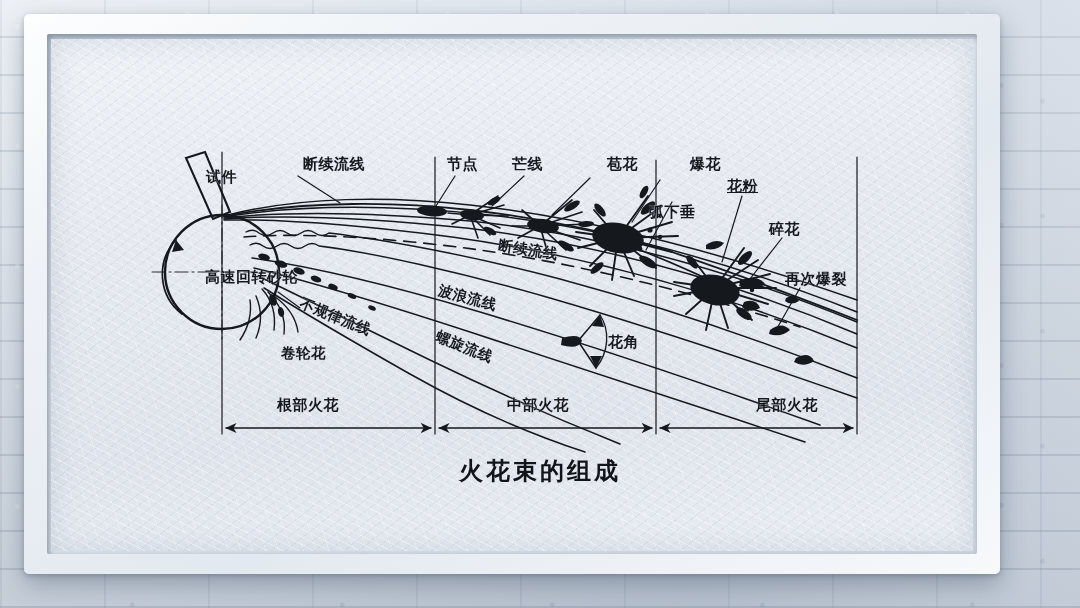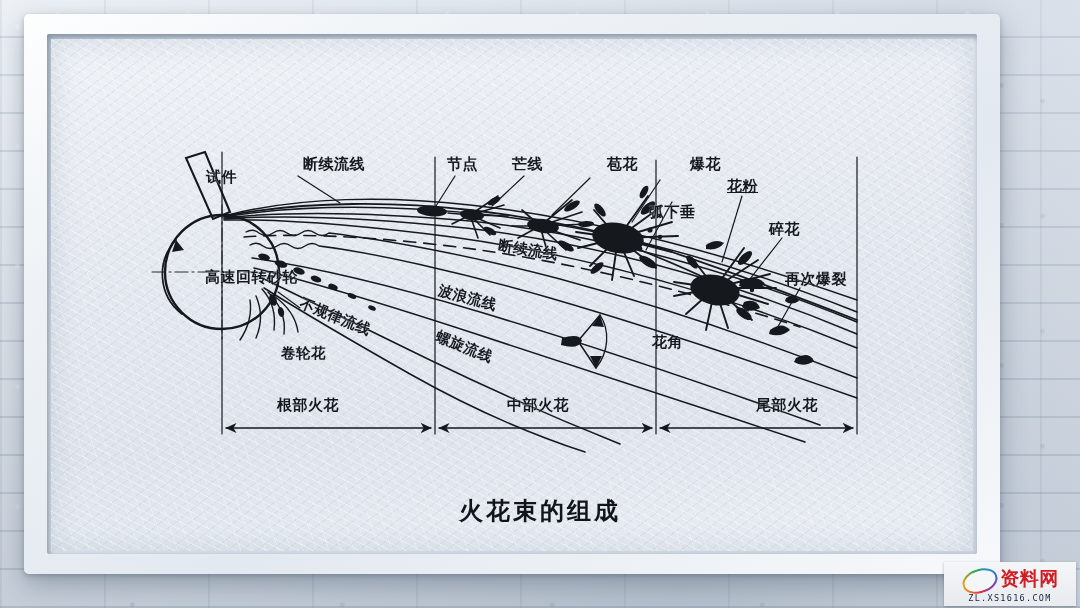--- a/index.html
+++ b/index.html
@@ -83,21 +83,21 @@
     font-weight:700;color:#15181d;white-space:nowrap;
     letter-spacing:.5px;
     text-shadow:0 0 1px rgba(230,235,242,.9);
   }
   .lbl.sm{font-size:14.5px;}
   .lbl.md{font-size:15px;}
   .lbl.rot{transform-origin:left top;}
   .title{
     position:absolute;left:0;width:1080px;text-align:center;top:455px;
     font-family:"DejaVu Sans","Liberation Sans",sans-serif;
-    font-size:24px;font-weight:700;color:#111419;letter-spacing:3px;margin-top:40px;
+    font-size:24px;font-weight:700;color:#111419;letter-spacing:3px;
   }
 
   
   .wm{
     position:absolute;left:944px;top:562px;width:132px;height:44px;
     background:linear-gradient(180deg,#f4f6f8,#e8ebef);
     display:flex;flex-direction:column;align-items:center;justify-content:center;
     box-shadow:0 1px 3px rgba(0,0,0,.25);
   }
   .wm-row{display:flex;align-items:center;gap:5px;height:26px;}
@@ -360,37 +360,27 @@
   <div class="lbl sm" style="left:281px;top:344px;">卷轮花</div>
 
   <div class="lbl md" style="left:447px;top:155px;">节点</div>
   <div class="lbl md" style="left:512px;top:155px;">芒线</div>
   <div class="lbl md" style="left:573px;top:155px;margin-left:34px;">苞花</div>
   <div class="lbl md" style="left:649px;top:155px;margin-left:41px;">爆花</div>
 
   <div class="lbl sm rot" style="left:500px;top:236px;transform:rotate(9deg);">断续流线</div>
   <div class="lbl sm rot" style="left:441px;top:281px;transform:rotate(15deg);">波浪流线</div>
   <div class="lbl sm rot" style="left:440px;top:327px;transform:rotate(22deg);">螺旋流线</div>
-  <div class="lbl md" style="left:608px;top:333px;margin-left:44px;">花角</div>
+  <div class="lbl md" style="left:608px;top:333px;">花角</div>
 
   <div class="lbl md" style="left:649px;top:203px;">弧下垂</div>
   <div class="lbl md" style="left:727px;top:177px;text-decoration:underline;">花粉</div>
   <div class="lbl md" style="left:769px;top:220px;">碎花</div>
   <div class="lbl md" style="left:771px;top:270px;margin-left:14px;">再次爆裂</div>
 
   <div class="lbl md" style="left:277px;top:396px;">根部火花</div>
   <div class="lbl md" style="left:507px;top:396px;">中部火花</div>
   <div class="lbl md" style="left:756px;top:396px;">尾部火花</div>
 
   <div class="title">火花束的组成</div>
 
-  <div class="wm">
-    <div class="wm-row">
-      <span class="wm-xs">
-        <span class="wm-ring"></span>
-        <span>XS</span>
-      </span>
-      <span class="wm-cn">资料网</span>
-    </div>
-    <div class="wm-url">ZL.XS1616.COM</div>
-  </div>
 
 </div>
 
 </body></html>

